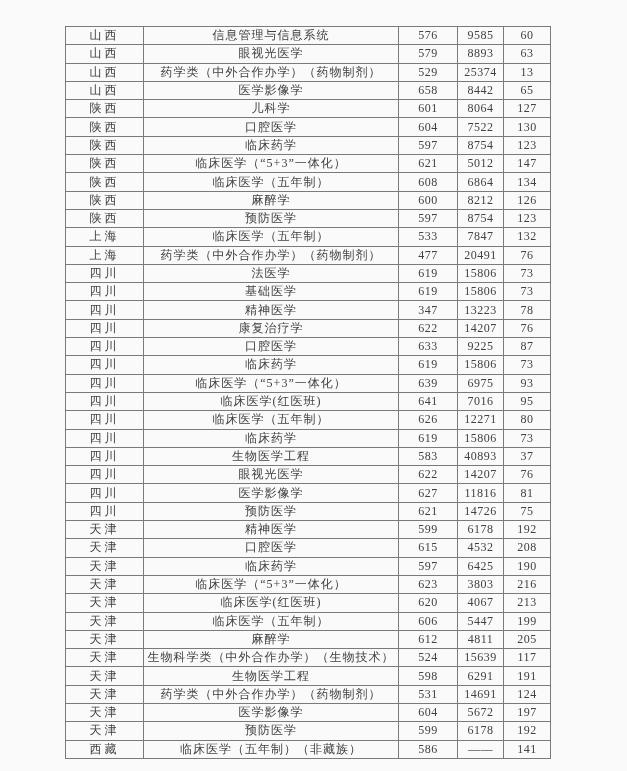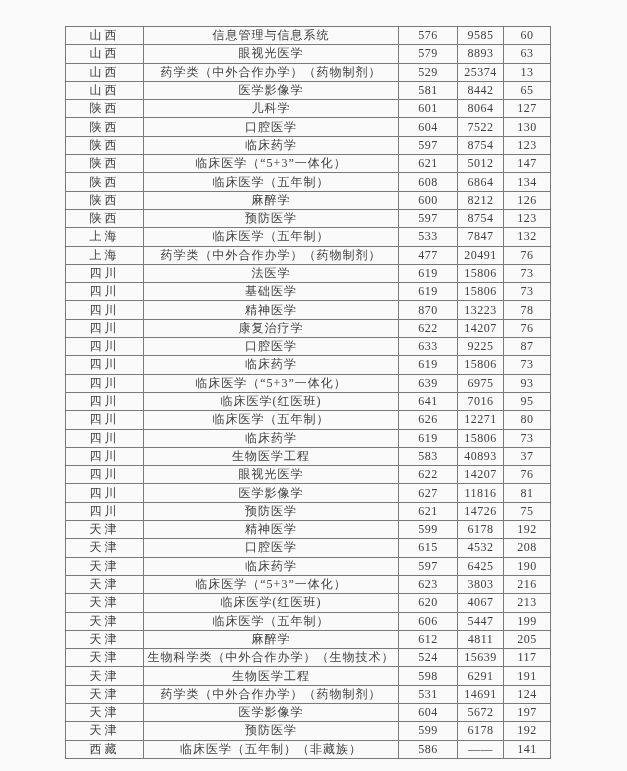--- a/index.html
+++ b/index.html
@@ -68,21 +68,21 @@
         <tr>
           <td class="col-0">山西</td>
           <td class="col-1">药学类（中外合作办学）（药物制剂）</td>
           <td class="col-2">529</td>
           <td class="col-3">25374</td>
           <td class="col-4">13</td>
         </tr>
         <tr>
           <td class="col-0">山西</td>
           <td class="col-1">医学影像学</td>
-          <td class="col-2">581</td>
+          <td class="col-2">658</td>
           <td class="col-3">8442</td>
           <td class="col-4">65</td>
         </tr>
         <tr>
           <td class="col-0">陕西</td>
           <td class="col-1">儿科学</td>
           <td class="col-2">601</td>
           <td class="col-3">8064</td>
           <td class="col-4">127</td>
         </tr>
@@ -152,21 +152,21 @@
         <tr>
           <td class="col-0">四川</td>
           <td class="col-1">基础医学</td>
           <td class="col-2">619</td>
           <td class="col-3">15806</td>
           <td class="col-4">73</td>
         </tr>
         <tr>
           <td class="col-0">四川</td>
           <td class="col-1">精神医学</td>
-          <td class="col-2">870</td>
+          <td class="col-2">347</td>
           <td class="col-3">13223</td>
           <td class="col-4">78</td>
         </tr>
         <tr>
           <td class="col-0">四川</td>
           <td class="col-1">康复治疗学</td>
           <td class="col-2">622</td>
           <td class="col-3">14207</td>
           <td class="col-4">76</td>
         </tr>

